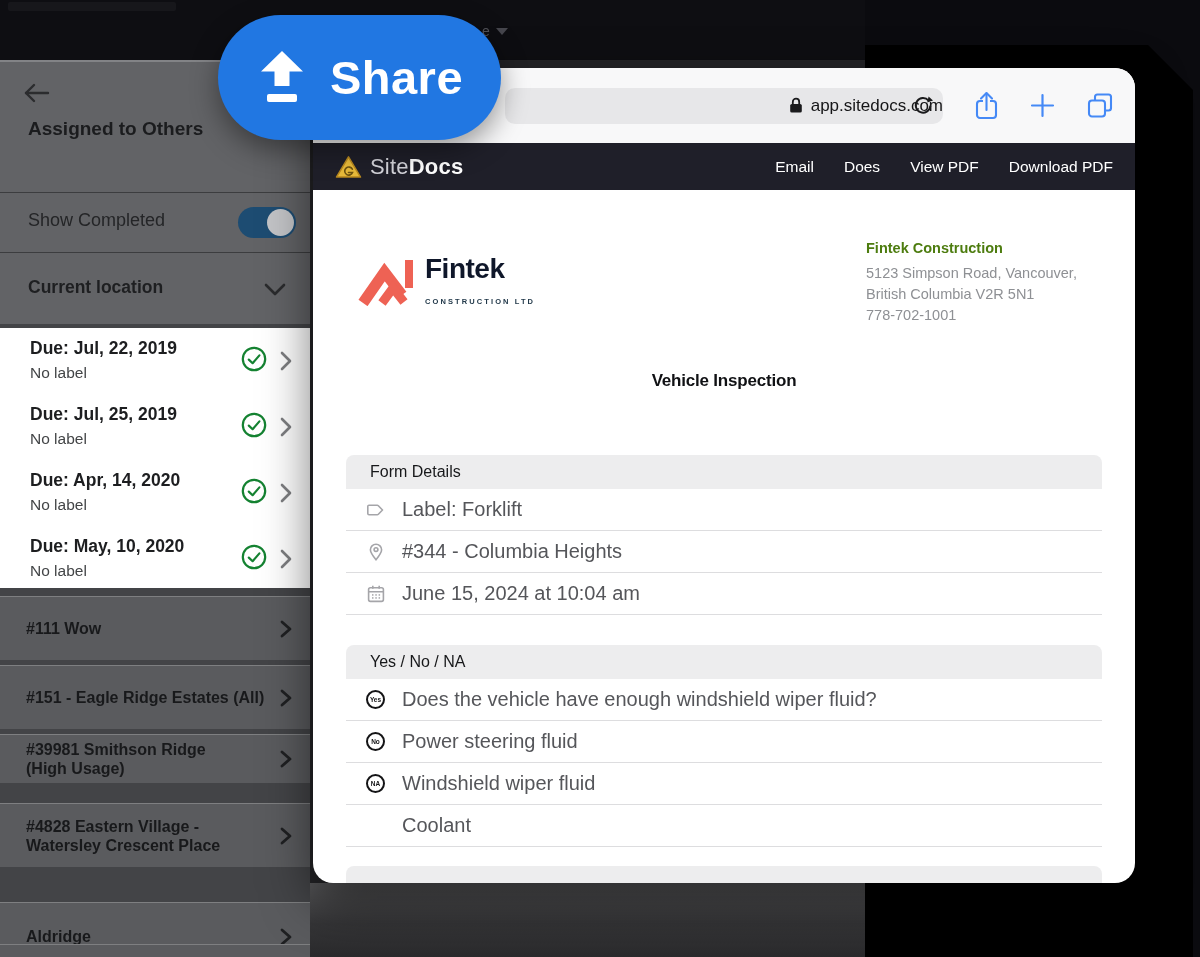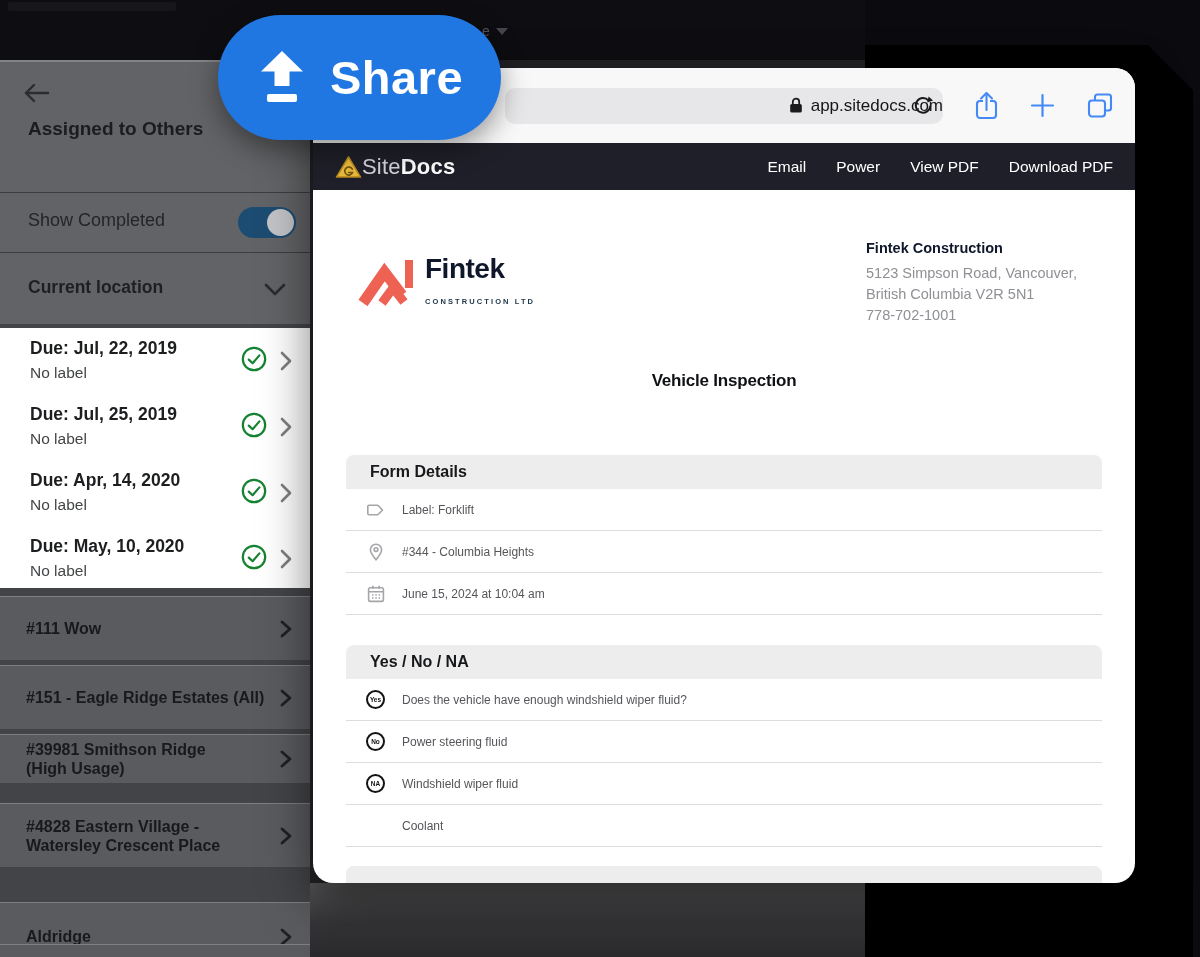--- a/index.html
+++ b/index.html
@@ -47,40 +47,40 @@
   
   .browser{left:313px;top:68px;width:822px;height:815px;background:#fff;border-radius:20px;
            box-shadow:0 18px 50px rgba(0,0,0,.55);overflow:hidden}
   .toolbar{position:absolute;left:0;top:0;width:822px;height:75px;background:#f8f8f9;display:flex;align-items:center;justify-content:center}
   .urlpill{position:relative;width:438px;height:36px;border-radius:10px;background:#e7e7e9;
            display:flex;align-items:center;justify-content:flex-end;gap:8px}
   .urltext{font-size:17px;font-weight:500;color:#151517}
   .reload{position:absolute;right:10px;top:8px}
   .tb-icons{position:absolute;right:20px;top:0;height:75px;display:flex;align-items:center;gap:30px}
   .navbar{position:absolute;left:0;top:75px;width:822px;height:47px;background:#1f1f29;display:flex;align-items:center;padding:0 22px;box-sizing:border-box}
-  .brand{display:flex;align-items:center;}
+  .brand{display:flex;align-items:center;gap:8px}
   .brand-text{font-size:22px;color:#d4d4da;letter-spacing:.2px}
   .brand-text b{color:#fff;font-weight:700}
   .navlinks{margin-left:auto;display:flex;gap:30px}
   .navlink{color:#fff;font-size:15.5px;font-weight:500;cursor:pointer}
 
   .companyinfo{position:absolute;left:553px;top:172px;width:240px}
-  .ci-name{font-size:14.5px;font-weight:700;color:#0f172a;margin-bottom:7px}
+  .ci-name{font-size:14.5px;font-weight:700;color:#4d7c0f;margin-bottom:7px}
   .ci-line{font-size:14.5px;color:#8e9094;line-height:21px}
   .fintek{position:absolute;left:45px;top:186px;display:flex;align-items:center;gap:9px}
   .fintek-txt .nm{font-size:28px;font-weight:800;color:#0f172a;letter-spacing:-.5px;line-height:28px}
   .fintek-txt .tg{font-size:7.5px;font-weight:700;color:#22394a;letter-spacing:2.1px;margin-top:14px}
   .doc-title{position:absolute;left:0;top:303px;width:822px;text-align:center;font-size:17px;font-weight:800;color:#101114;letter-spacing:-.2px}
 
   .section{position:absolute;left:33px;width:756px}
   .sec-head{height:34px;background:#ededee;border-radius:8px 8px 0 0;display:flex;align-items:center;padding-left:24px;
-            font-size:16px;font-weight:700;color:#17181a}
+            font-size:16px;font-weight:400;color:#17181a}
   .sec-row{height:42px;display:flex;align-items:center;padding-left:20px;border-bottom:1px solid #dddddf;box-sizing:border-box}
   .icon-col{width:36px;flex:0 0 36px;display:flex;align-items:center}
-  .row-text{font-size:12px;color:#55565a}
+  .row-text{font-size:20px;color:#55565a}
   .badge{width:19px;height:19px;box-sizing:border-box;border:2px solid #141416;border-radius:50%;
          display:flex;align-items:center;justify-content:center;font-size:6.5px;font-weight:700;color:#141416}
   .badge.empty{border:none}
   .partial-head{position:absolute;left:33px;top:798px;width:756px;height:30px;background:#ededee;border-radius:8px 8px 0 0}
 
   
   .sharepill{left:218px;top:15px;width:283px;height:125px;border-radius:63px;background:#2177e2;
              display:flex;align-items:center;justify-content:center;gap:22px;
              box-shadow:0 10px 28px rgba(0,0,0,.4);cursor:pointer}
   .share-label{color:#fff;font-size:47px;font-weight:600;letter-spacing:.5px}
@@ -242,21 +242,21 @@
   <div class="navbar">
     <div class="brand">
       <svg width="27" height="24" viewBox="0 0 28 25">
         <path d="M14 2 L26.5 23 H1.5 Z" fill="#e9bb3a" stroke="#b9891f" stroke-width="1.6" stroke-linejoin="round"></path>
         <path d="M18 14.8 a4.2 4.2 0 1 0 .2 3.4 h-4.2" fill="none" stroke="#6f5410" stroke-width="1.7" stroke-linecap="round"></path>
       </svg>
       <span class="brand-text"><span>Site</span><b>Docs</b></span>
     </div>
     <div class="navlinks">
       <span class="navlink">Email</span>
-      <span class="navlink">Power</span>
+      <span class="navlink">Does</span>
       <span class="navlink">View PDF</span>
       <span class="navlink">Download PDF</span>
     </div>
   </div>
 
   <div class="fintek">
     <svg width="58" height="52" viewBox="0 0 58 52">
       <polyline points="5,49 26.5,18 44,41" fill="none" stroke="#ee6254" stroke-width="11"></polyline>
       <polyline points="24,49 35,34 46,48" fill="none" stroke="#ee6254" stroke-width="9"></polyline>
       <line x1="51" y1="6" x2="51" y2="34" stroke="#ee6254" stroke-width="8"></line>

